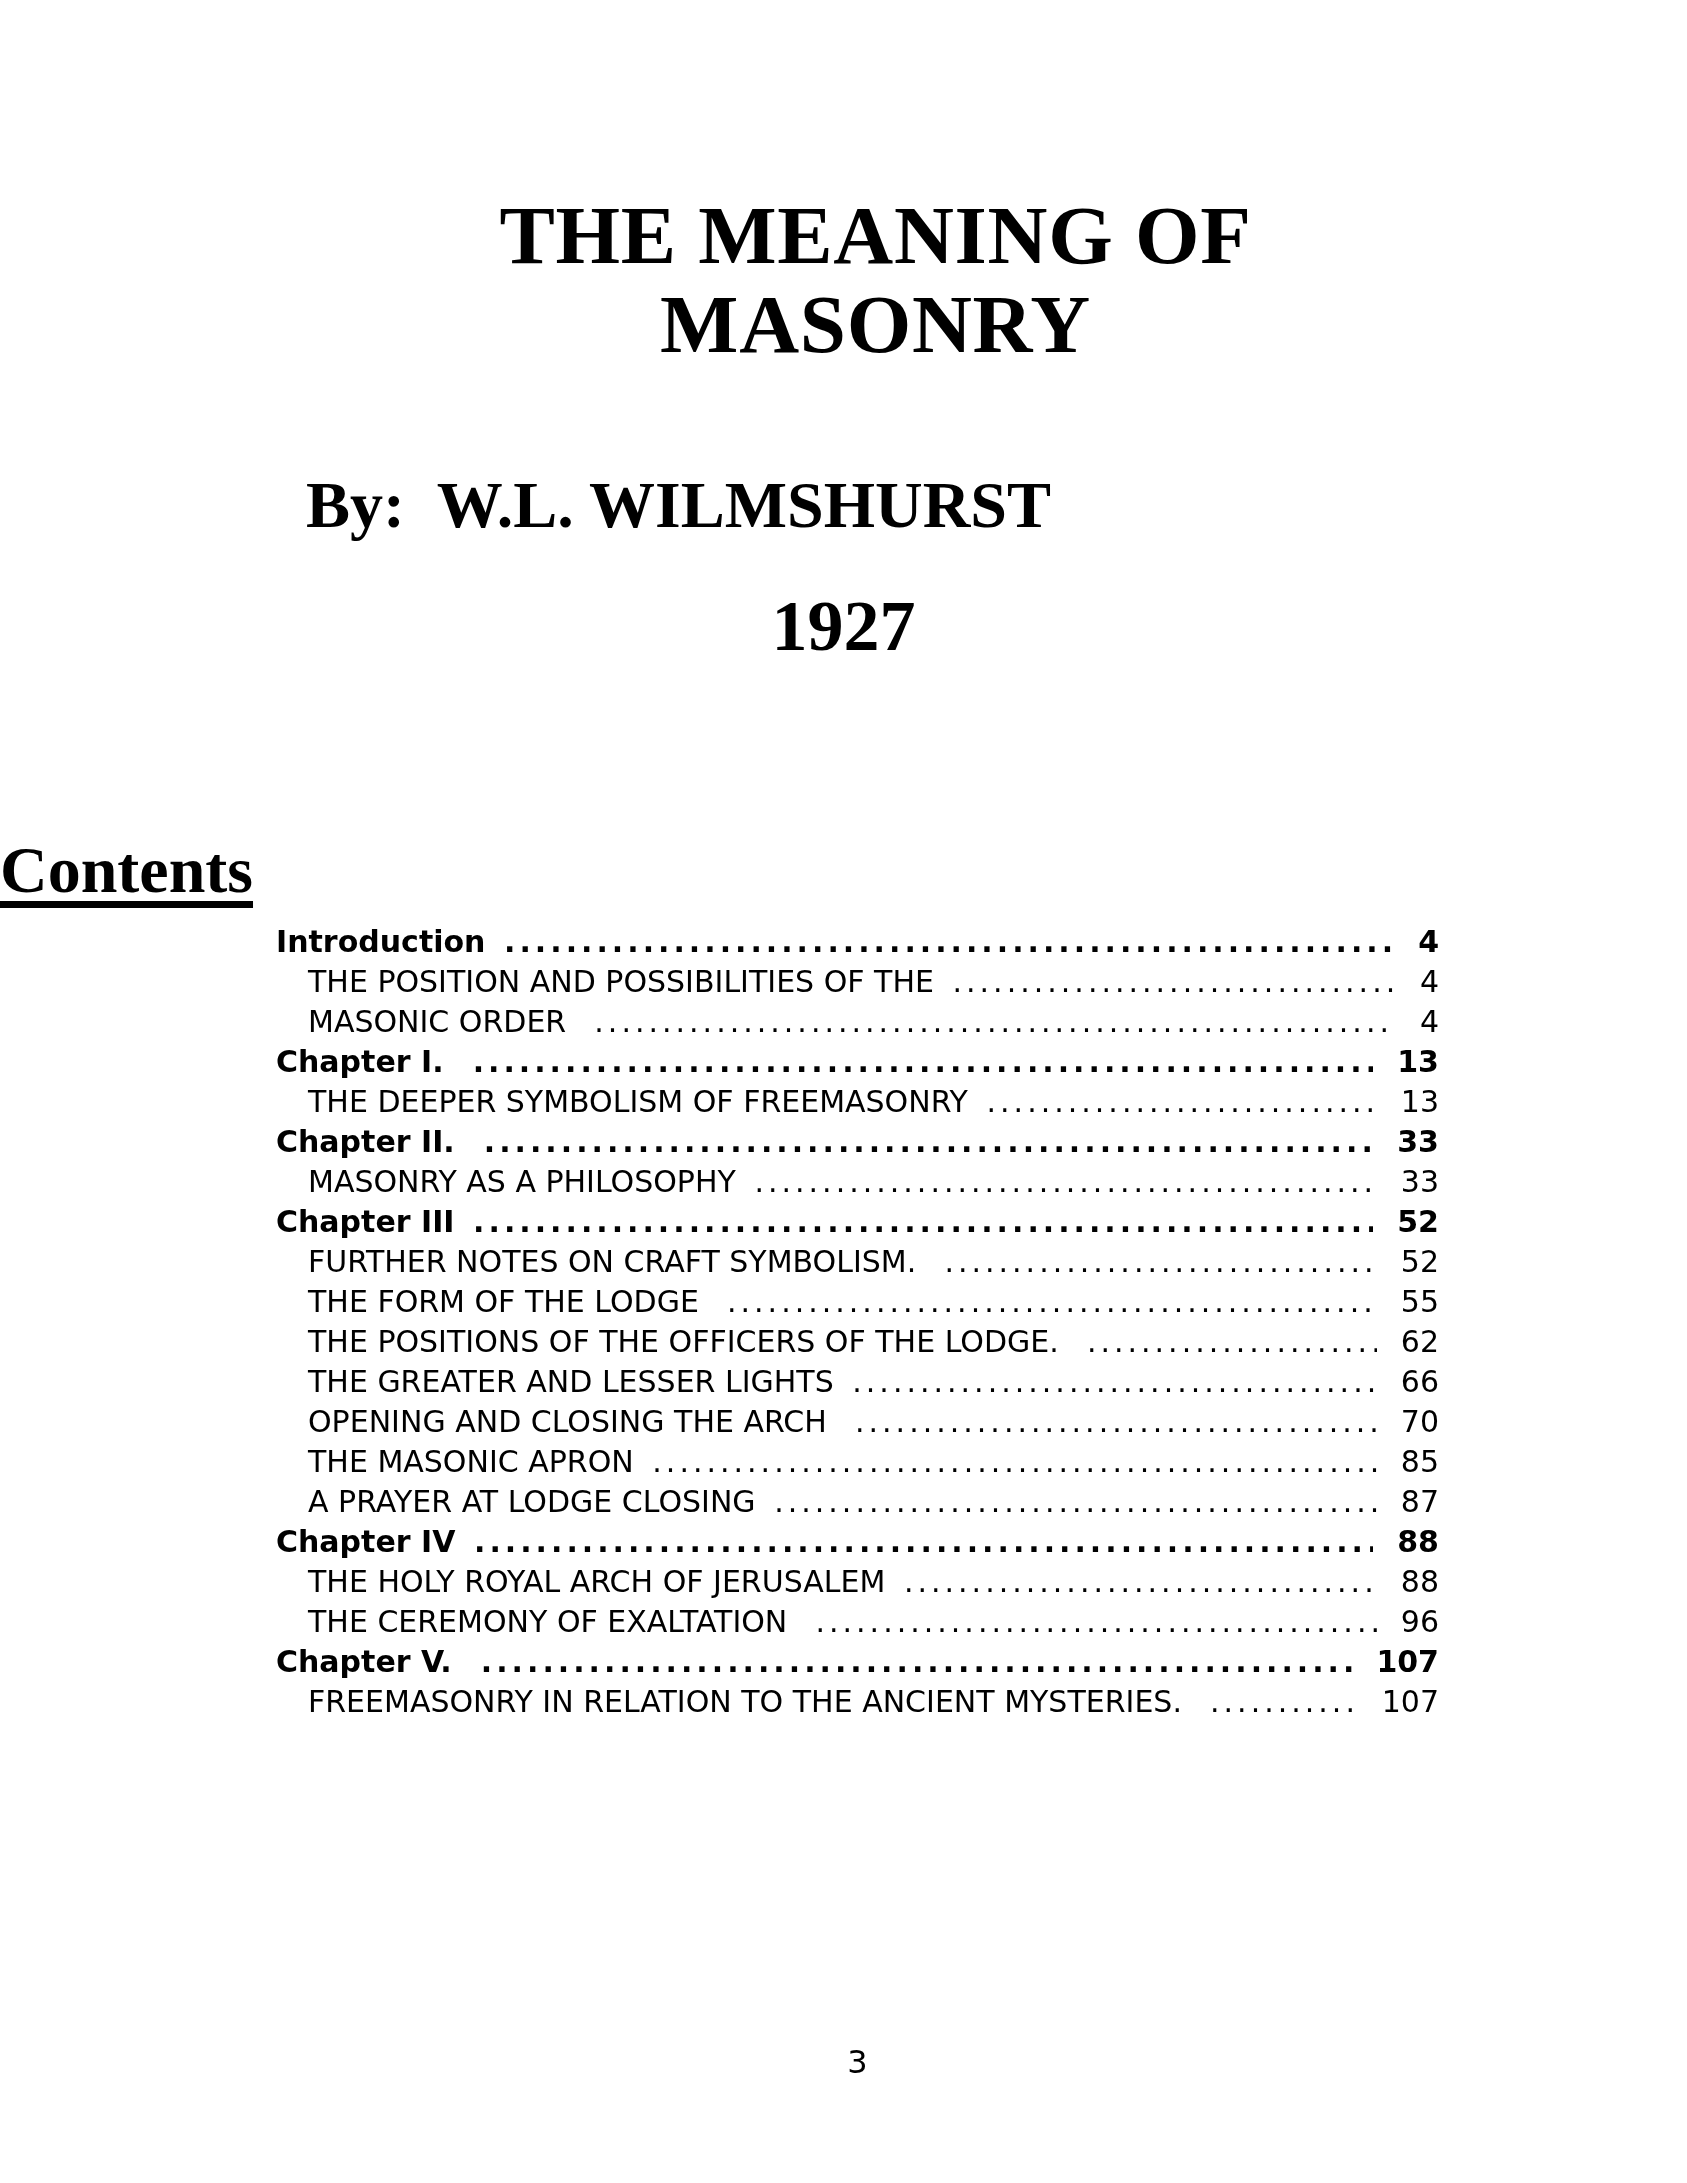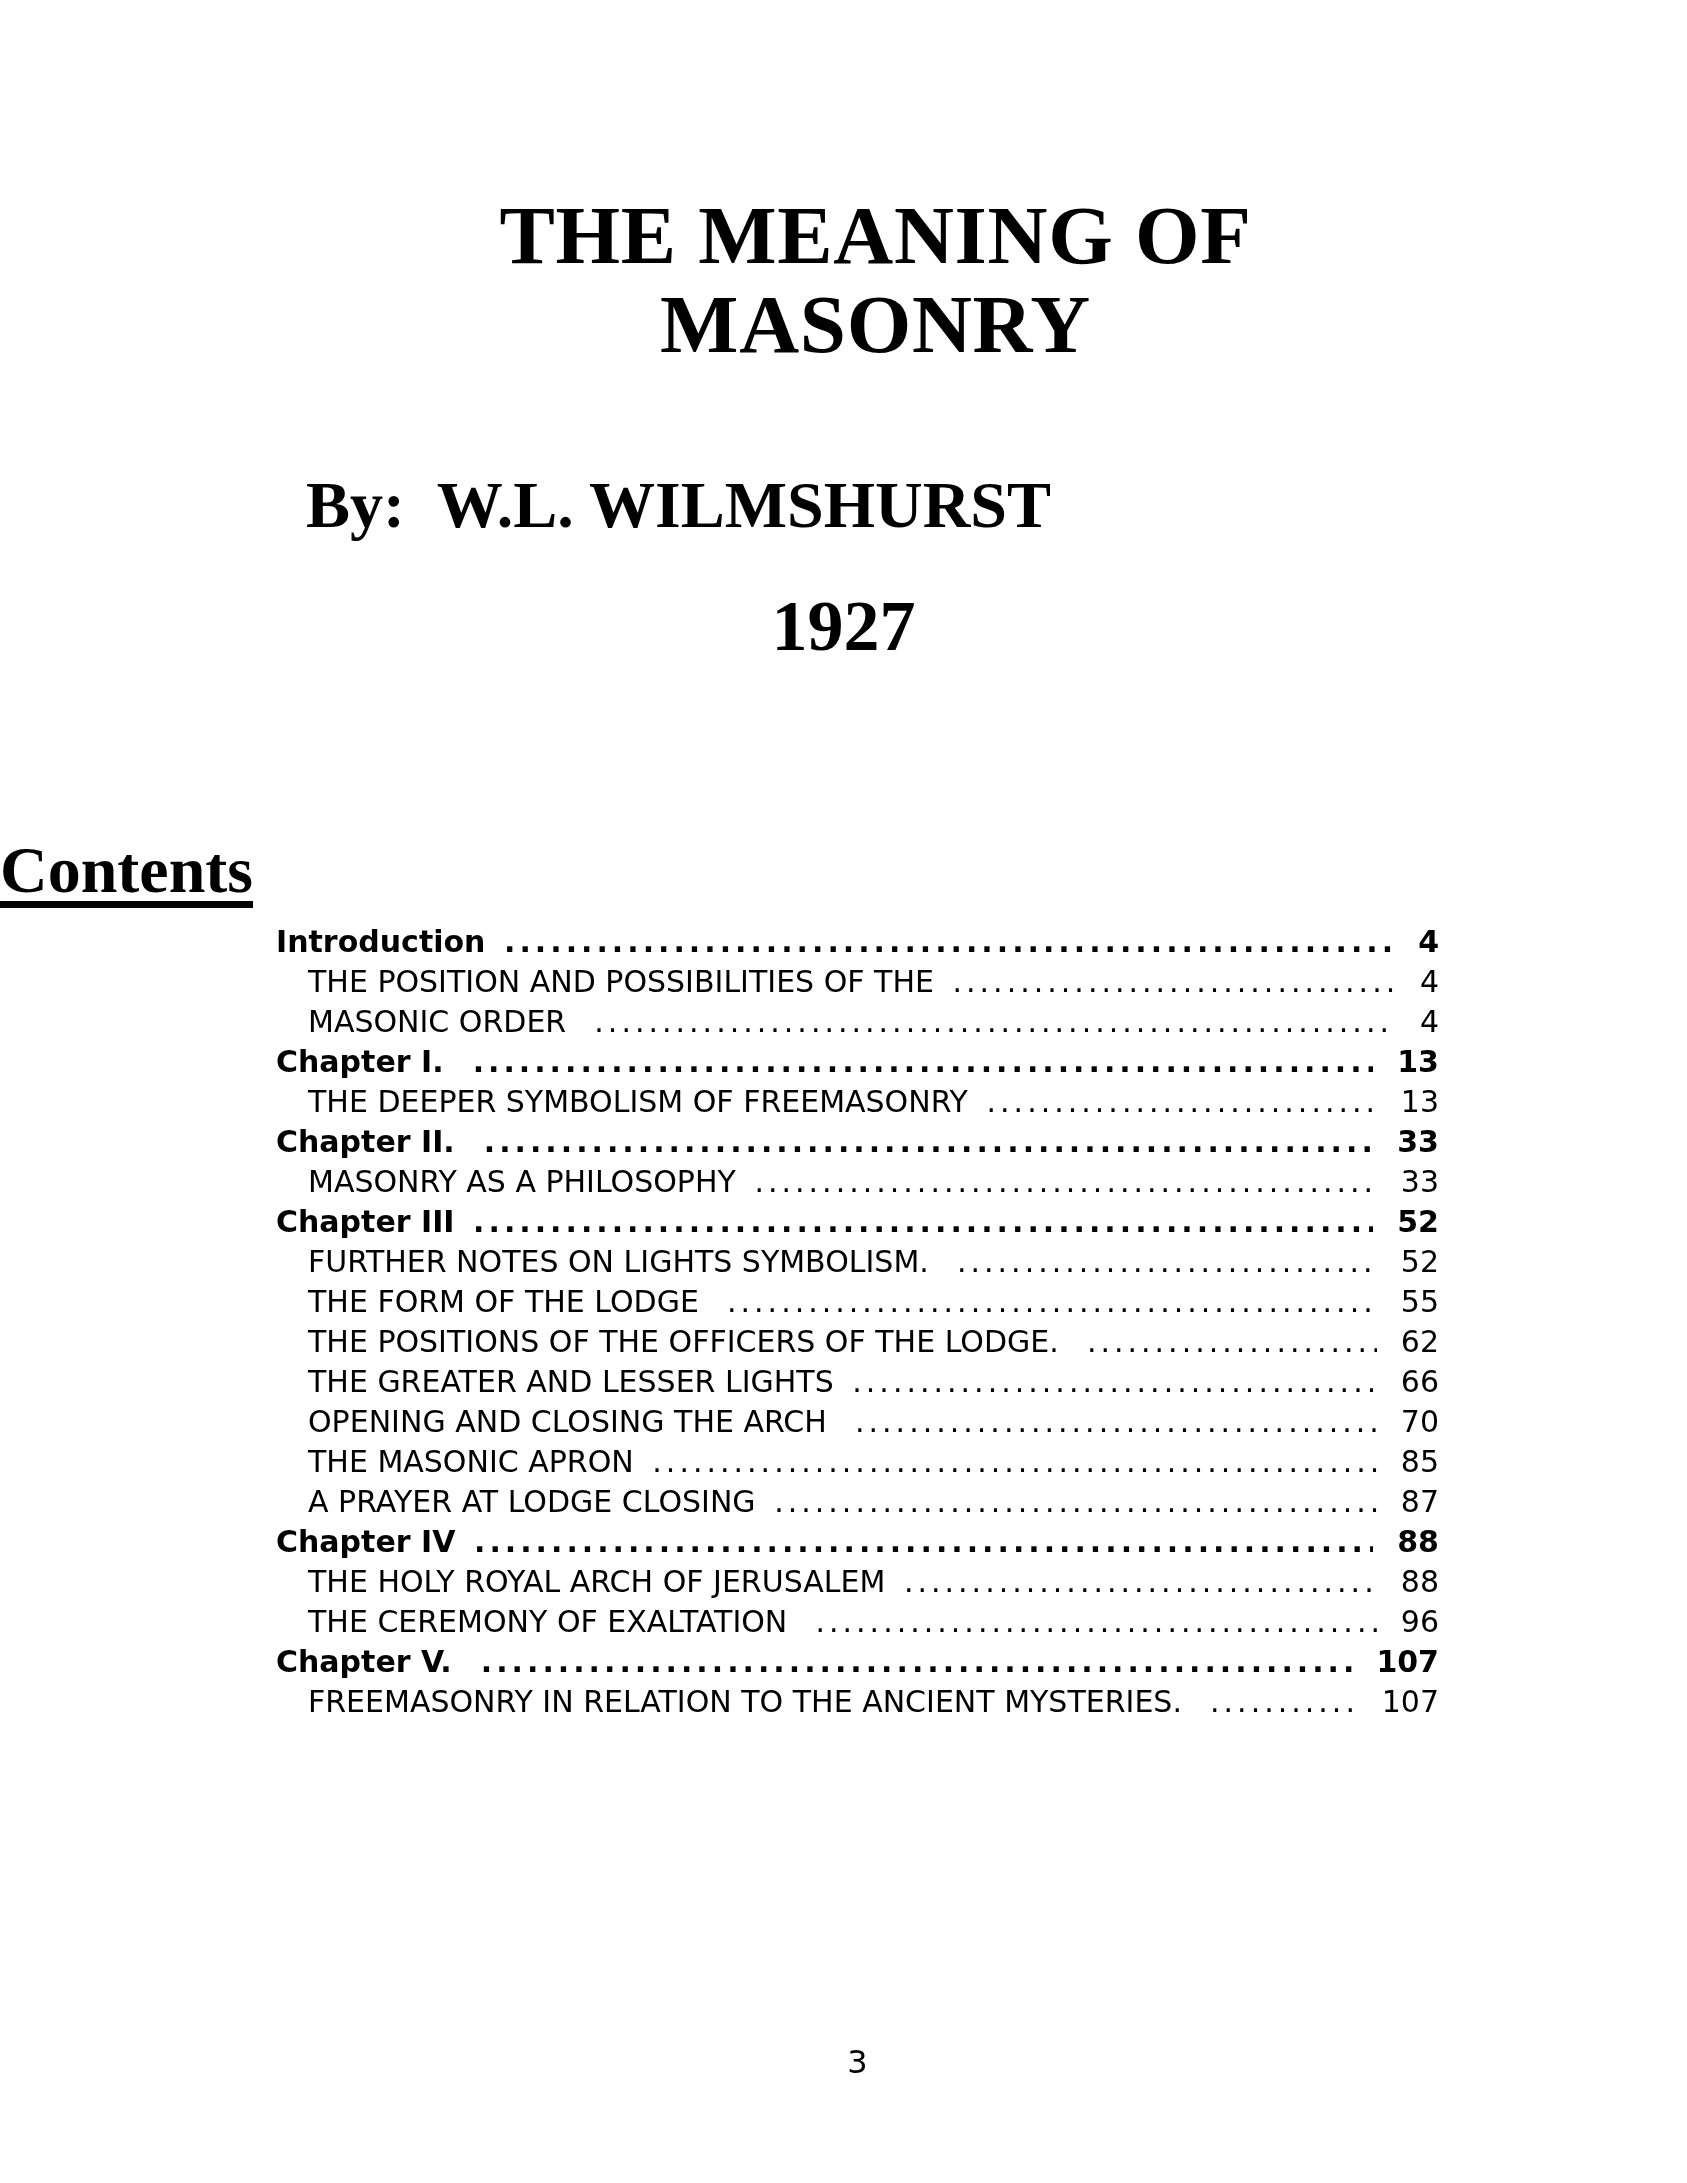--- a/index.html
+++ b/index.html
@@ -154,21 +154,21 @@
         <span class="toc-label">MASONRY AS A PHILOSOPHY</span>
         <span class="toc-dots">................................................................................................................................................................</span>
         <span class="toc-page">33</span>
       </div>
       <div class="toc-row chapter">
         <span class="toc-label">Chapter III</span>
         <span class="toc-dots">................................................................................................................................................................</span>
         <span class="toc-page">52</span>
       </div>
       <div class="toc-row section">
-        <span class="toc-label">FURTHER NOTES ON LIGHTS SYMBOLISM. </span>
+        <span class="toc-label">FURTHER NOTES ON CRAFT SYMBOLISM. </span>
         <span class="toc-dots">................................................................................................................................................................</span>
         <span class="toc-page">52</span>
       </div>
       <div class="toc-row section">
         <span class="toc-label">THE FORM OF THE LODGE </span>
         <span class="toc-dots">................................................................................................................................................................</span>
         <span class="toc-page">55</span>
       </div>
       <div class="toc-row section">
         <span class="toc-label">THE POSITIONS OF THE OFFICERS OF THE LODGE. </span>

